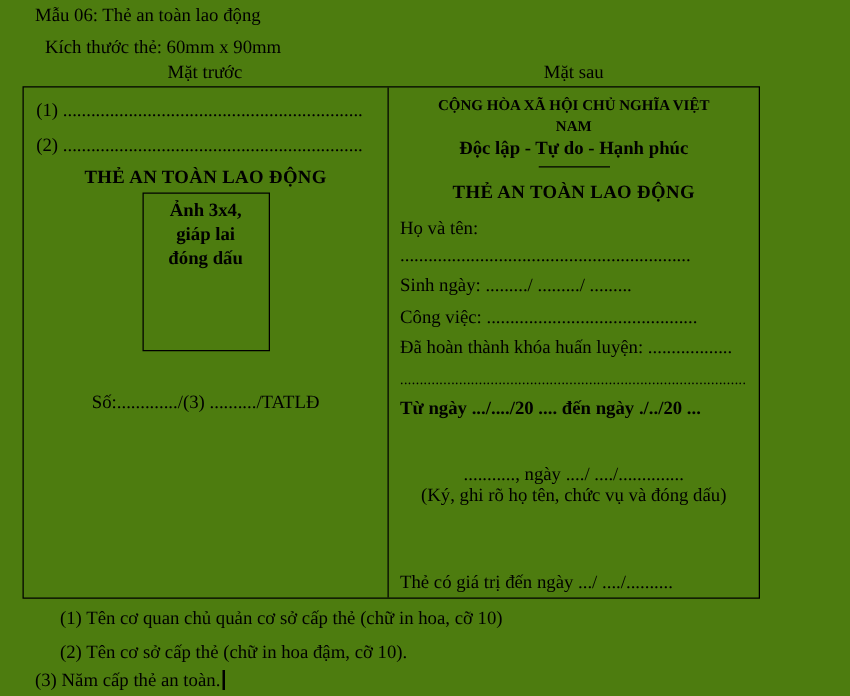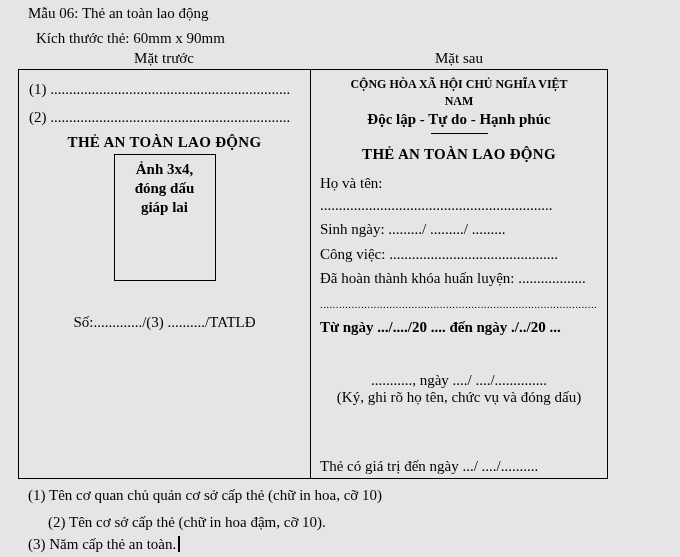--- a/index.html
+++ b/index.html
@@ -1,17 +1,17 @@
 <!DOCTYPE html>
 <html><head>
 <meta charset="utf-8">
 <style>
   html,body{margin:0;padding:0;background:#fff;}
   .canvas{
-    position:relative;width:680px;height:557px;background:#e5e5e5;
+    position:relative;width:680px;height:557px;background:#4d7c0f;
     font-family:"Liberation Serif","DejaVu Serif",serif;
     font-size:15px;color:#000;overflow:hidden;
   }
   .abs{position:absolute;}
   .bold{font-weight:bold;}
   .center{text-align:center;}
   .nowrap{white-space:nowrap;overflow:hidden;}
 
   .form-label{left:28px;top:5px;}
   .size-label{left:36px;top:30px;}
@@ -47,21 +47,21 @@
   .f-birth{margin-top:8px;}
   .f-job{margin-top:9px;}
   .f-training{margin-top:8px;}
   .f-smalldots{margin-top:12px;font-size:11px;line-height:12px;letter-spacing:.4px;}
   .f-period{margin-top:9px;font-weight:bold;}
   .f-signdate{margin-top:37px;}
   .f-signnote{margin-top:1px;}
   .expiry{position:absolute;left:9px;bottom:4px;line-height:16px;}
 
   .note{left:28px;line-height:17px;}
-  .note1{top:487px;}
+  .note1{top:487px;margin-left:20px;}
   .note2{top:514px;margin-left:20px;}
   .note3{top:536px;}
   .caret{display:inline-block;width:1.5px;height:16px;background:#000;margin-left:2px;vertical-align:-3px;}
 </style>
 </head>
 <body>
 
 <div class="canvas">
 
   <div class="abs form-label">Mẫu 06: Thẻ an toàn lao động</div>
@@ -71,22 +71,22 @@
   <div class="abs side-label side-back">Mặt sau</div>
 
   <div class="abs card-table">
 
     <div class="cell front-cell">
       <div class="front-line1 nowrap">(1) ................................................................</div>
       <div class="front-line2 nowrap">(2) ................................................................</div>
       <div class="front-title bold center">THẺ AN TOÀN LAO ĐỘNG</div>
       <div class="photo-box">
         <div>Ảnh 3x4,</div>
+        <div>giáp lai</div>
         <div>đóng dấu</div>
-        <div>giáp lai</div>
       </div>
       <div class="serial nowrap">Số:............./(3) ........../TATLĐ</div>
     </div>
 
     <div class="cell back-cell">
       <div class="nat bold center">
         <div class="nowrap">CỘNG HÒA XÃ HỘI CHỦ NGHĨA VIỆT</div>
         <div>NAM</div>
       </div>
       <div class="motto bold center">Độc lập - Tự do - Hạnh phúc</div>

